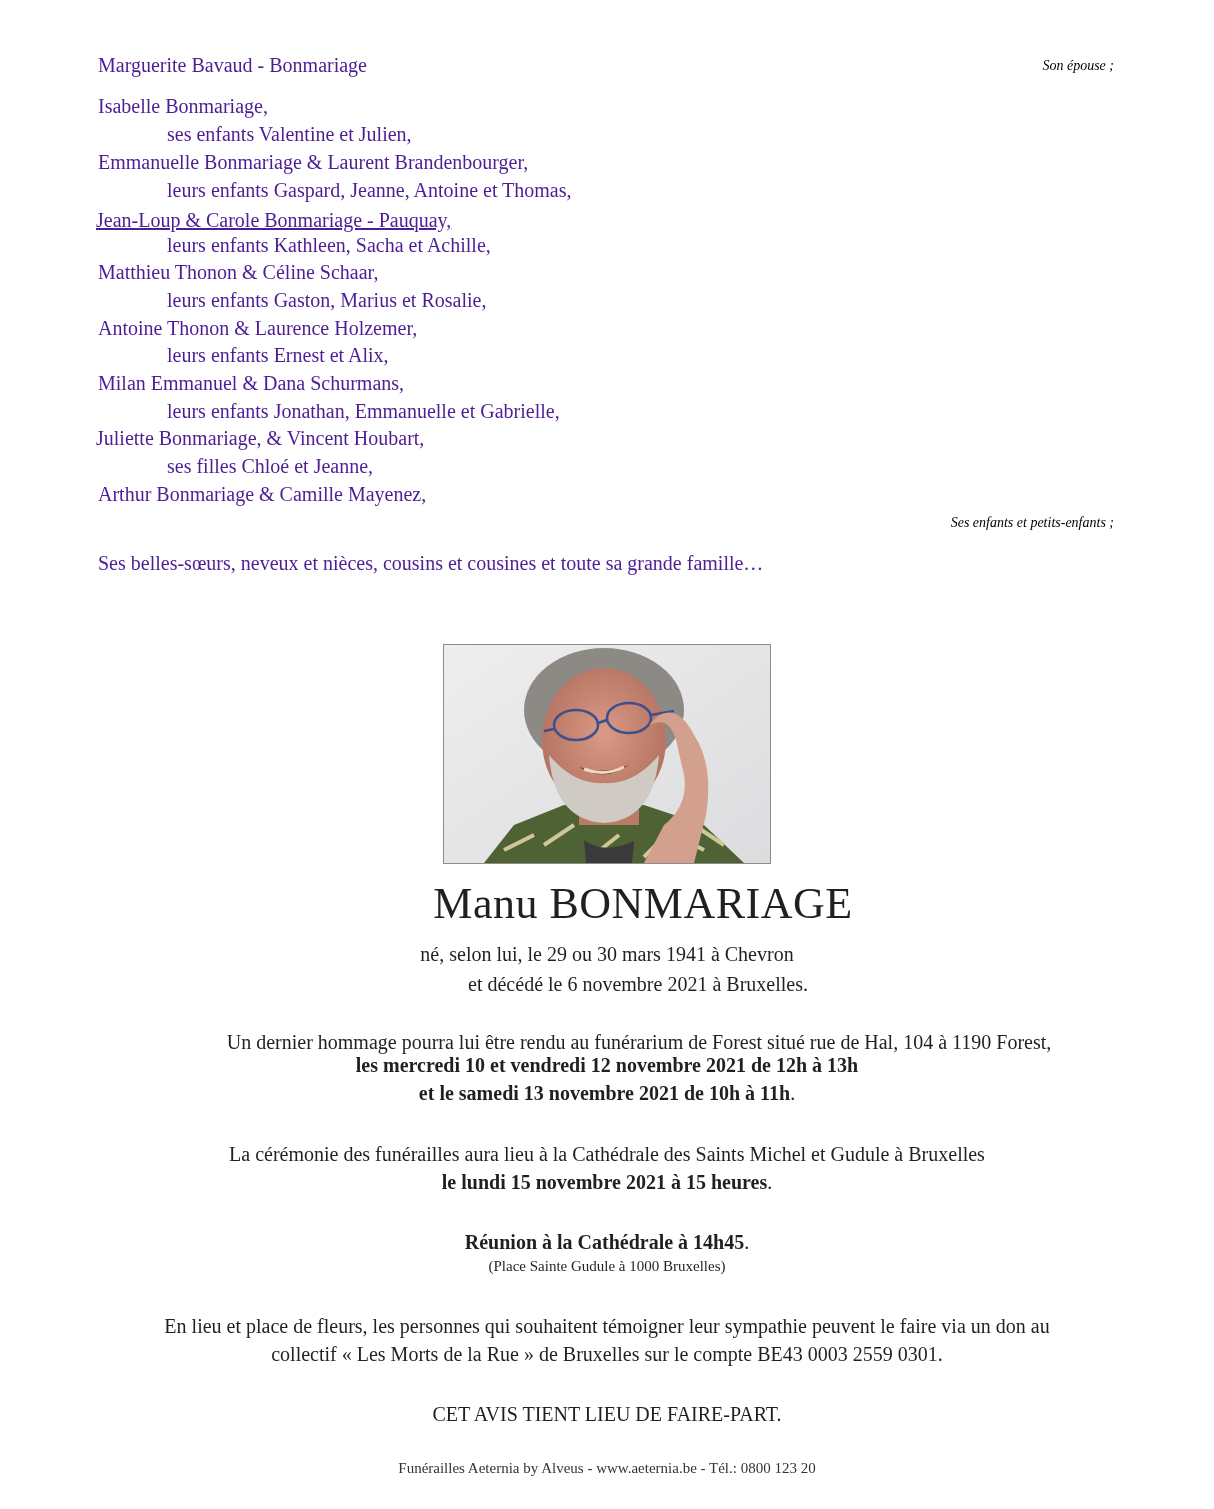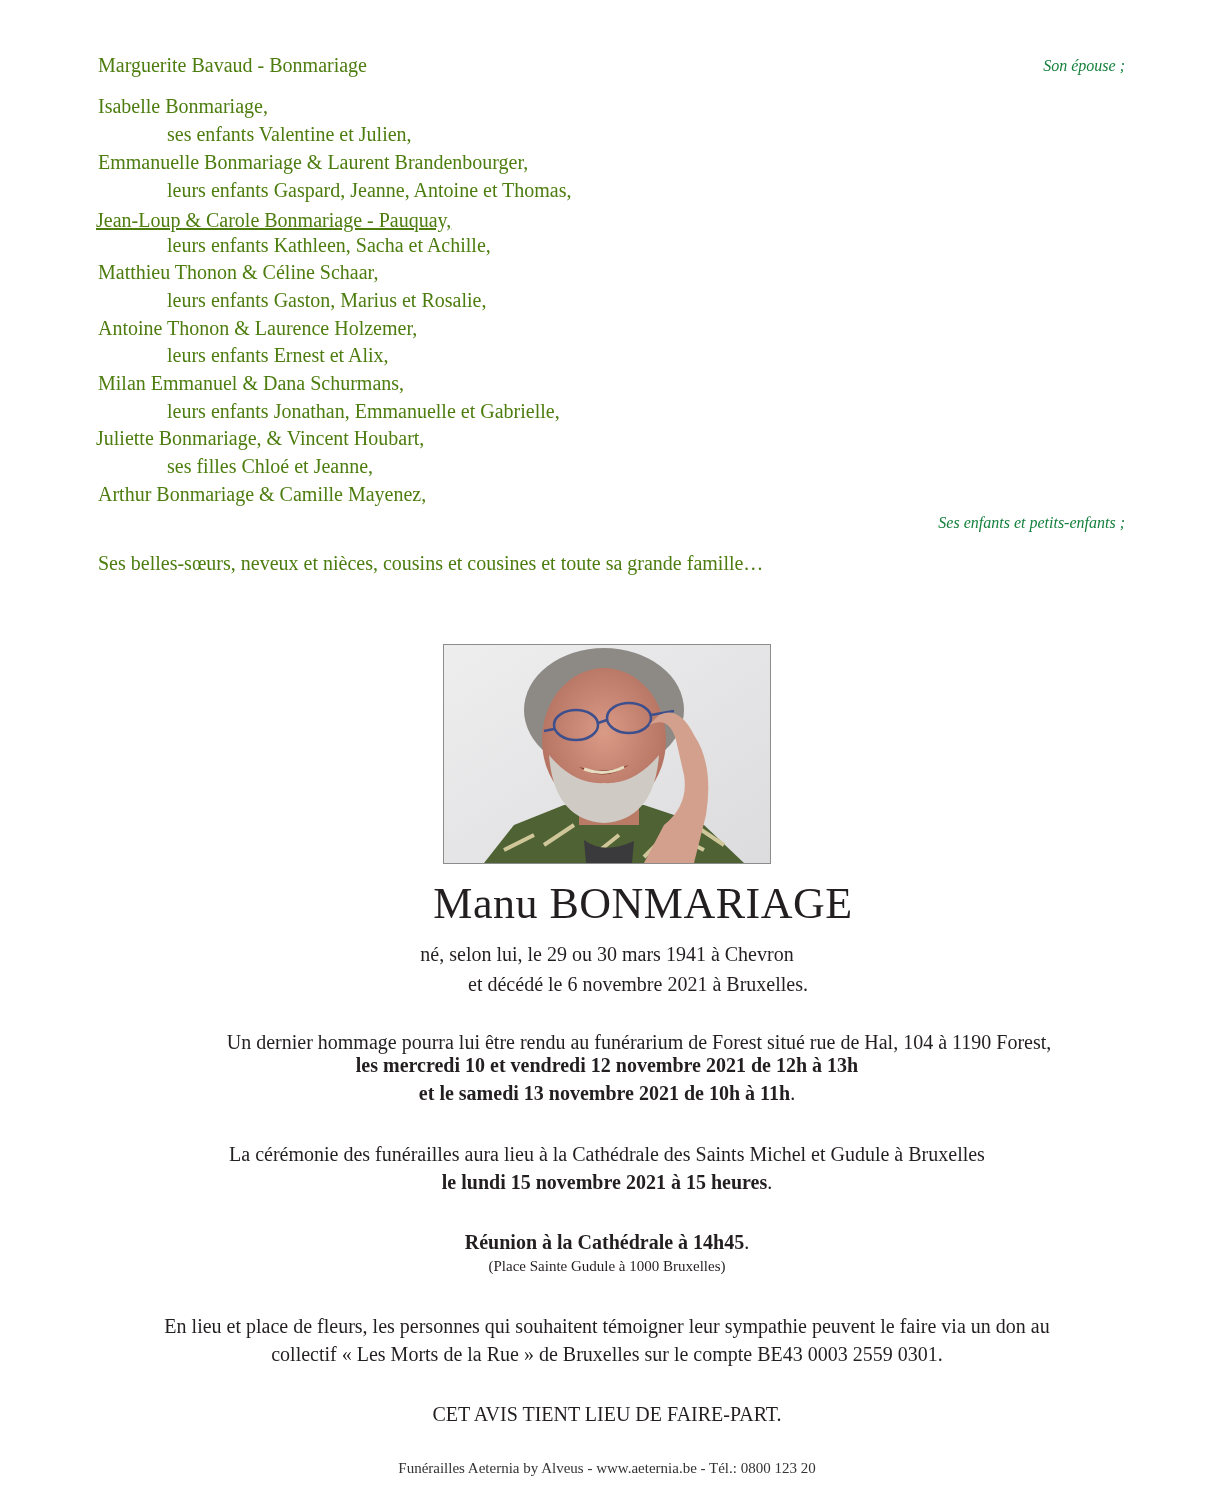--- a/index.html
+++ b/index.html
@@ -15,32 +15,32 @@
       font-family: "Liberation Serif", "DejaVu Serif", serif;
       color: #231f20;
     }
 
     .list-line {
       position: absolute;
       left: 98px;
       font-size: 20px;
       line-height: 28px;
       white-space: nowrap;
-      color: #4d7c0f;
+      color: #4c1d95;
     }
     .list-line.indent { left: 167px; }
 
     .role {
       position: absolute;
-      right: 89px;
+      right: 100px;
       font-style: italic;
-      font-size: 16px;
+      font-size: 14px;
       line-height: 24px;
       white-space: nowrap;
-      color: #15803d;
+      color: #000000;
     }
 
     .center {
       position: absolute;
       left: 0;
       width: 1214px;
       text-align: center;
       white-space: nowrap;
       color: #231f20;
     }

